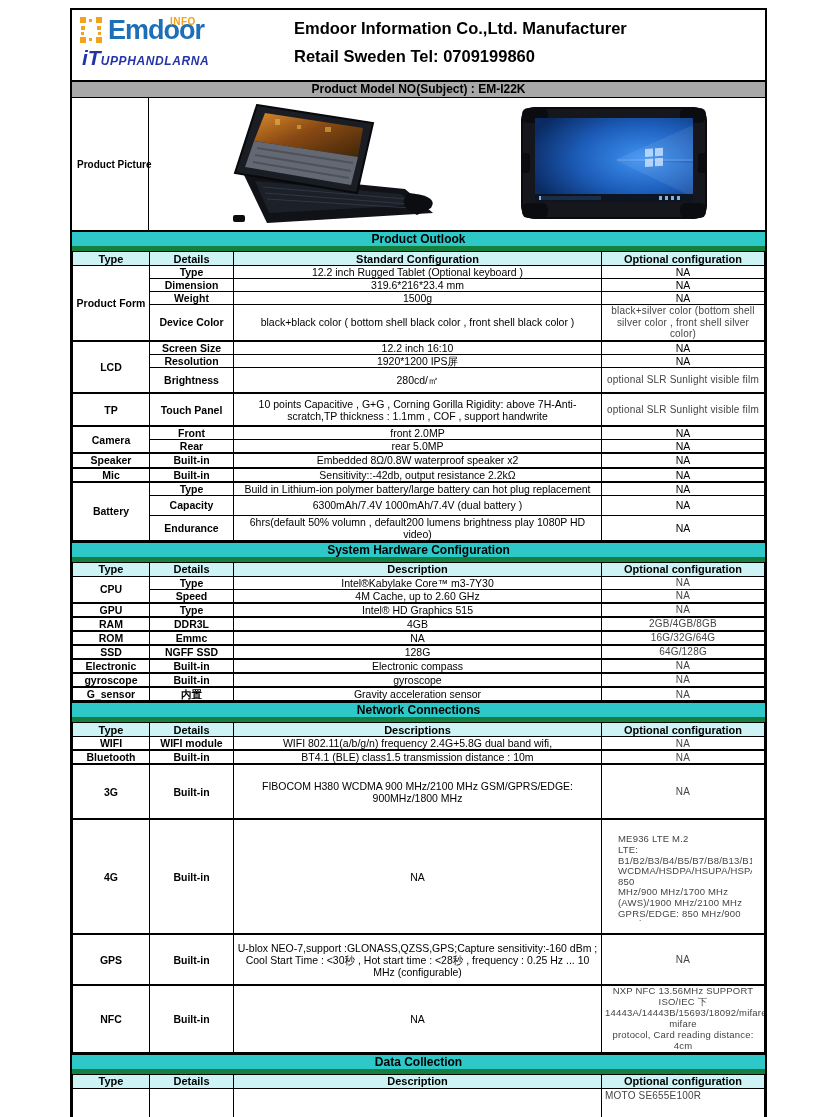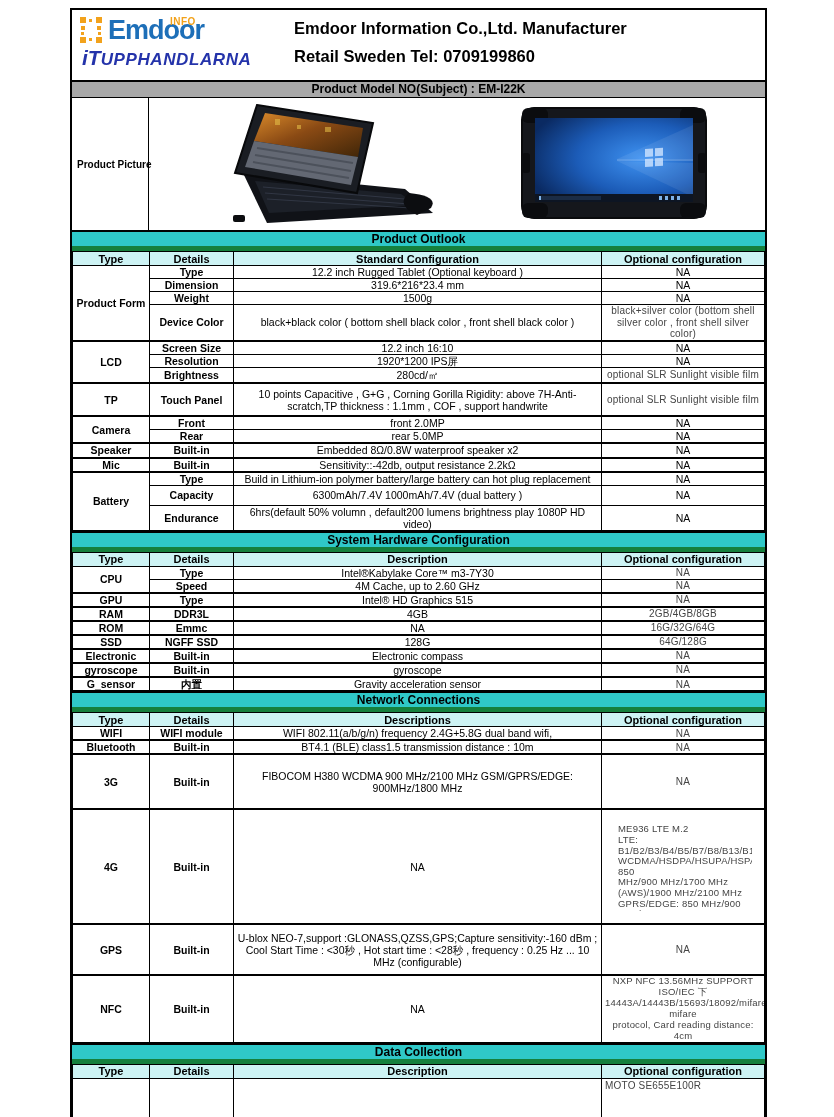--- a/index.html
+++ b/index.html
@@ -7,21 +7,21 @@
   .frame{position:absolute;left:70px;top:8px;width:697px;box-sizing:border-box;
     border:2px solid #000;background:#fff;}
   
   .logo-row{height:70px;position:relative;background:#fff;}
   .emdoor{position:absolute;left:8px;top:5px;white-space:nowrap;}
   .emicon{vertical-align:-4px;margin-right:4px;}
   .emtext{font-size:27px;font-weight:bold;color:#1d6fb8;letter-spacing:-1px;}
   .eminfo{position:relative;top:-14px;left:-34px;font-size:10px;font-weight:bold;color:#f2a21c;letter-spacing:.5px;}
   .itupp{position:absolute;left:10px;top:36px;color:#2433aa;font-style:italic;font-weight:bold;white-space:nowrap;}
   .it-big{font-size:21px;}
-  .it-rest{font-size:17px;letter-spacing:.6px;}
+  .it-rest{font-size:12px;letter-spacing:.6px;}
   .co-lines{position:absolute;left:222px;top:9px;}
   .co1,.co2{font-size:16.5px;font-weight:bold;white-space:nowrap;}
   .co2{margin-top:9px;}
   
   .model-banner{height:15px;background:#a8a8a8;border-top:2px solid #000;border-bottom:1px solid #000;
     text-align:center;font-weight:bold;font-size:12px;line-height:15px;}
   
   .pic-row{display:flex;height:132px;}
   .pic-label{width:77px;min-width:77px;border-right:1px solid #000;display:flex;align-items:center;
     padding-left:5px;font-weight:bold;font-size:10px;box-sizing:border-box;white-space:nowrap;}
@@ -193,21 +193,21 @@
           <td class="c-type gt" rowspan="3">LCD</td>
           <td class="c-det gt">Screen Size</td>
           <td class="c-std gt">12.2 inch  16:10</td>
           <td class="c-opt gt">NA</td>
         </tr>
         <tr style="height: 13px;">
           <td class="c-det">Resolution</td>
           <td class="c-std">1920*1200 IPS屏</td>
           <td class="c-opt">NA</td>
         </tr>
-        <tr style="height: 16px;">
+        <tr style="height: 26px;">
           <td class="c-det">Brightness</td>
           <td class="c-std">280cd/㎡</td>
           <td class="c-opt lt">optional SLR Sunlight visible film</td>
         </tr>
         <tr style="height: 33px;">
           <td class="c-type gt">TP</td>
           <td class="c-det gt">Touch Panel</td>
           <td class="c-std gt">10 points Capacitive , G+G , Corning Gorilla Rigidity: above 7H-Anti-scratch,TP thickness : 1.1mm , COF , support handwrite</td>
           <td class="c-opt gt lt">optional SLR Sunlight visible film</td>
         </tr>

